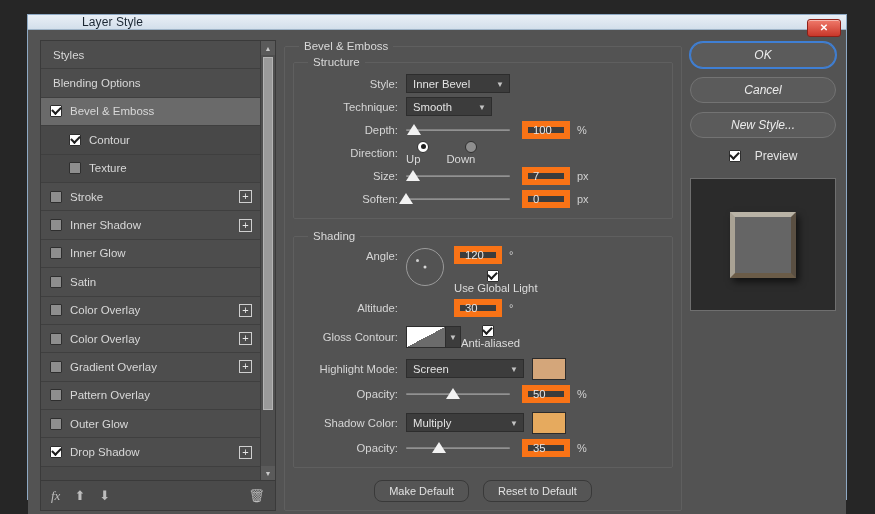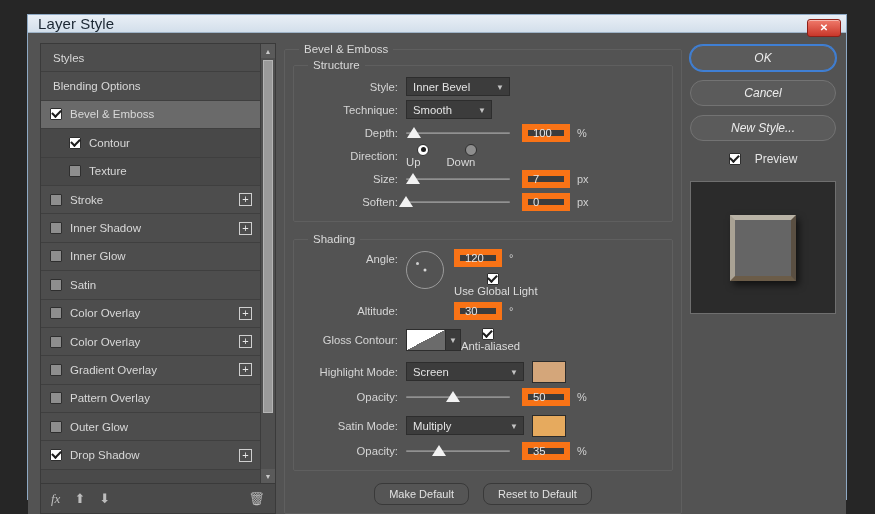--- a/index.html
+++ b/index.html
@@ -22,22 +22,23 @@
   }
   #titlebar {
     height: 27px;
     background: linear-gradient(#e9eff6, #d3dfeb);
     border-bottom: 1px solid #9fb4c8;
     display: flex; align-items: center;
     padding: 0 4px 0 10px;
     position: relative;
   }
   #title-text {
-    font-size: 15px; color: #1b2733;
+    font-size: 12px; color: #1b2733;
     letter-spacing: .1px;
+    margin-left: 44px;
   }
   #close-btn {
     position: absolute; right: 5px; top: 4px;
     width: 34px; height: 18px;
     background: linear-gradient(#f07a6b, #c9372a);
     border: 1px solid #8d2018;
     border-radius: 3px;
     display: flex; align-items: center; justify-content: center;
     box-shadow: inset 0 1px 0 rgba(255,255,255,.45);
     cursor: pointer;
@@ -544,21 +545,21 @@
             <div class="rlabel">Opacity:</div>
             <div class="slider" style="width:104px">
               <div class="track"></div>
               <div class="thumb" id="hlop-thumb" style="left: calc(45% - 7px);"></div>
             </div>
             <div class="num" style="margin-left:12px">50</div>
             <div class="unit">%</div>
           </div>
 
           <div class="row" style="height:25px; margin-top:6px;">
-            <div class="rlabel">Satin Mode:</div>
+            <div class="rlabel">Shadow Color:</div>
             <div class="ps-select sel-mode">
               <span>Multiply</span>
               <span class="chev">▼</span>
             </div>
             <div class="swatch" id="sh-swatch" style="background: rgb(230, 170, 94);"></div>
           </div>
 
           <div class="row">
             <div class="rlabel">Opacity:</div>
             <div class="slider" style="width:104px">

